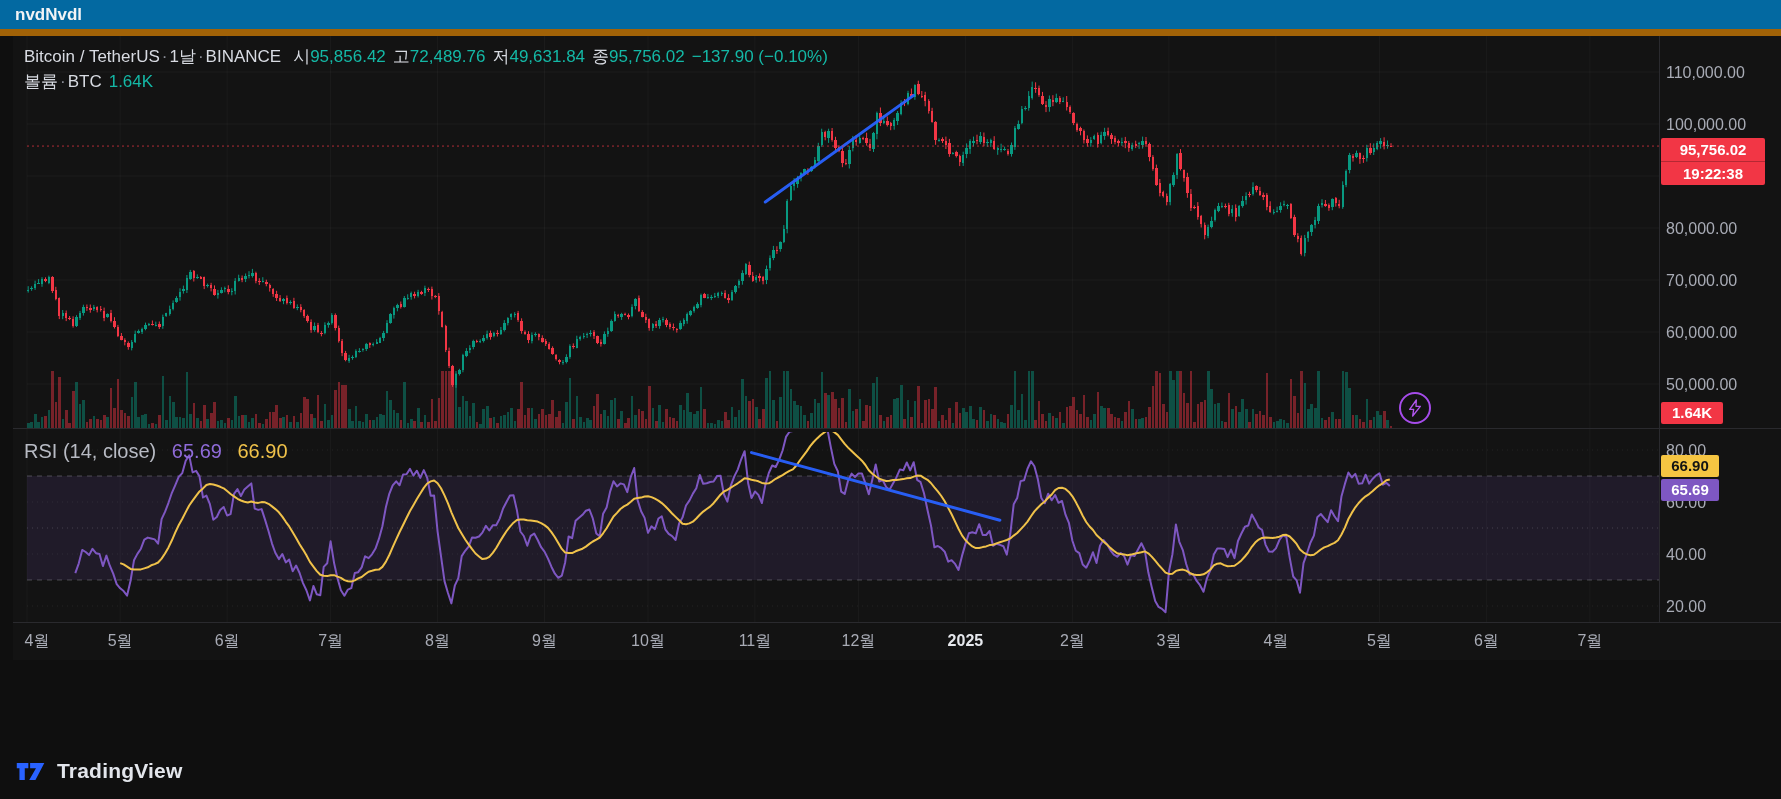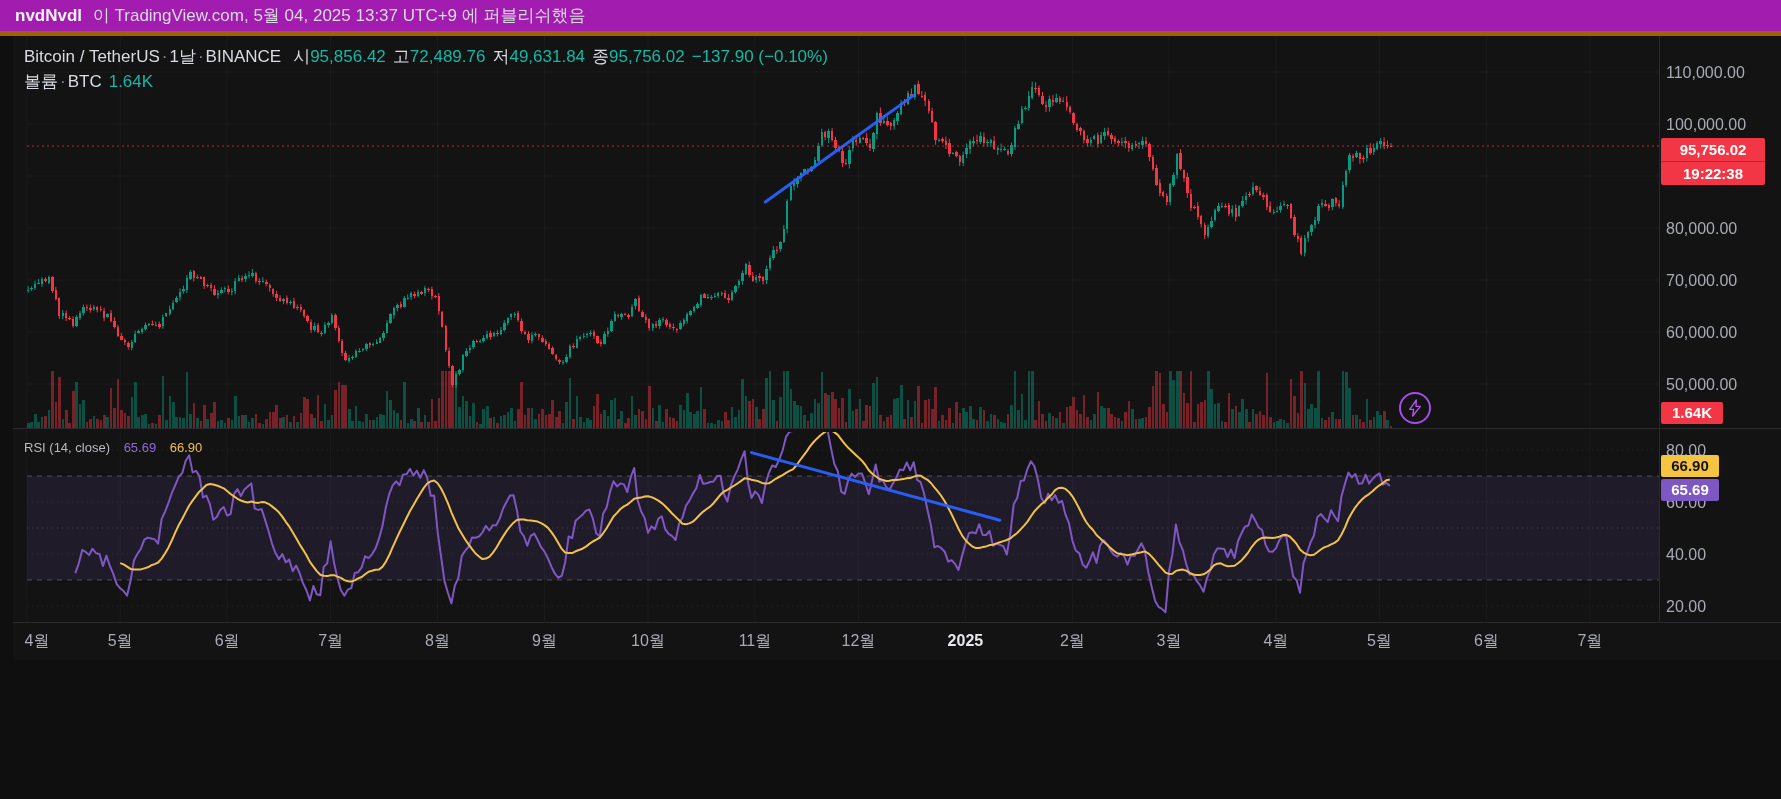--- a/index.html
+++ b/index.html
@@ -2,38 +2,38 @@
 <html><head>
 <meta charset="utf-8">
 <style>
   *{margin:0;padding:0;box-sizing:border-box}
   html,body{width:1781px;height:799px;background:#0f0f0f;overflow:hidden;
     font-family:"Liberation Sans","DejaVu Sans",sans-serif;}
   .page{position:relative;width:1781px;height:799px;background:#0f0f0f;}
 
   
   .publish-bar{position:absolute;top:0;left:0;width:100%;height:36px;display:flex;align-items:center;
-    padding-left:15px;gap:6px;background:#a21caf;border-bottom:5px solid #a16207;color:#e7e9ee;font-size:17px;}
+    padding-left:15px;gap:6px;background:#0369a1;border-bottom:7px solid #a16207;color:#e7e9ee;font-size:17px;}
   .publish-bar .username{font-weight:700;color:#f2f3f5;cursor:pointer;}
   .publish-bar .publish-text{color:#d9dbe0;white-space:pre;}
 
   
   .chart-widget{position:absolute;top:36px;left:13px;width:1781px;height:624px;background:#131313;}
   #chart-svg{position:absolute;top:0;left:0;}
 
   .legend{position:absolute;top:10px;left:11px;z-index:5;font-size:17px;color:#d8dbe2;line-height:22px;text-align:right;}
   .legend-row{display:flex;align-items:baseline;white-space:nowrap;}
   .legend-row + .legend-row{margin-top:3px;}
   .legend-row .gap{width:7px;display:inline-block}
   .legend-row .biggap{width:12px;display:inline-block}
   .sym{cursor:pointer}
   .red{color:#14b8a6}
   .sep{color:#8b8e98;padding:0 2px}
 
-  .rsi-legend{position:absolute;top:404px;left:11px;z-index:5;font-size:13px;color:#b7bac3;white-space:nowrap;}
+  .rsi-legend{position:absolute;top:404px;left:11px;z-index:5;font-size:20px;color:#b7bac3;white-space:nowrap;}
   .rsi-legend .v-purple{color:#8f6bd8;margin-left:10px}
   .rsi-legend .v-yellow{color:#f0c24a;margin-left:10px}
 
   
   .price-badge{position:absolute;left:1648px;top:102px;width:104px;z-index:6;border-radius:2px;overflow:hidden;
     color:#fff;font-size:15px;font-weight:700;text-align:center;line-height:23px;}
   .price-badge .row2{border-top:1px solid rgba(0,0,0,.25);}
   .volume-badge{position:absolute;left:1648px;top:366px;width:62px;height:22px;z-index:6;border-radius:2px;
     color:#fff;font-size:15px;font-weight:700;text-align:center;line-height:22px;}
   .rsi-badge{position:absolute;left:1648px;width:58px;height:22px;z-index:6;border-radius:2px;
@@ -53,21 +53,20 @@
   svg text{fill:#a8abb5;font-family:"Liberation Sans","DejaVu Sans",sans-serif;font-size:16px;}
   svg text.year{fill:#e6e8ed;font-weight:700;}
 </style>
 </head>
 <body>
 
 <div class="page">
 
   <div class="publish-bar">
     <span class="username">nvdNvdl</span>
-      <span class="publish-text"> 이 TradingView.com, 5월 04, 2025 13:37 UTC+9 에 퍼블리쉬했음</span>
   </div>
 
   <div class="chart-widget">
     <svg id="chart-svg" width="1781" height="624">
         <defs>
           <clipPath id="clip-price">
             <rect x="14" y="0" width="1632" height="392"></rect>
           </clipPath>
           <clipPath id="clip-rsi">
             <rect x="14" y="396" width="1632" height="190"></rect>
@@ -211,14 +210,23 @@
     <div class="rsi-badge ma" style="background: rgb(245, 197, 66);">66.90</div>
     <div class="rsi-badge val" style="background: rgb(126, 87, 194);">65.69</div>
 
     <div class="boost">
       <svg width="16" height="18" viewBox="0 0 24 26">
         <path d="M14 1 L4 15 h6 L8.5 25 L20 10.5 h-6.5 Z" fill="none" stroke="#b257f0" stroke-width="2" stroke-linejoin="round"></path>
       </svg>
     </div>
   </div>
 
+  <div class="footer">
+    <span class="tv-logo">
+      <svg width="32" height="26" viewBox="0 0 36 28">
+        <path d="M2 5h13v6h-4v13H5V11H2z" fill="#2962ff"></path>
+        <path d="M17 5h16l-10 19h-7l7.6-13H17z" fill="#2962ff"></path>
+      </svg>
+    </span>
+    <span class="tv-name">TradingView</span>
+  </div>
 
 </div>
 
 </body></html>

